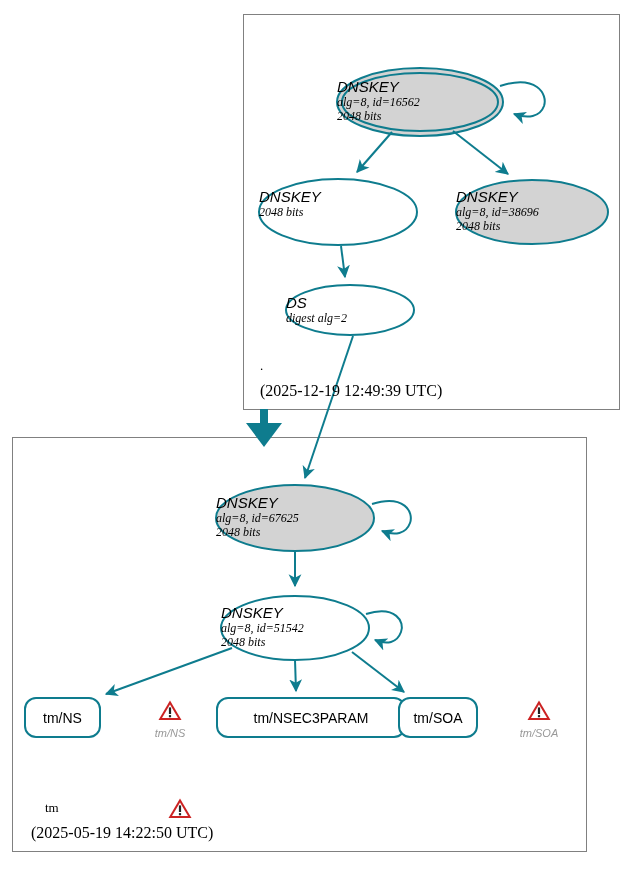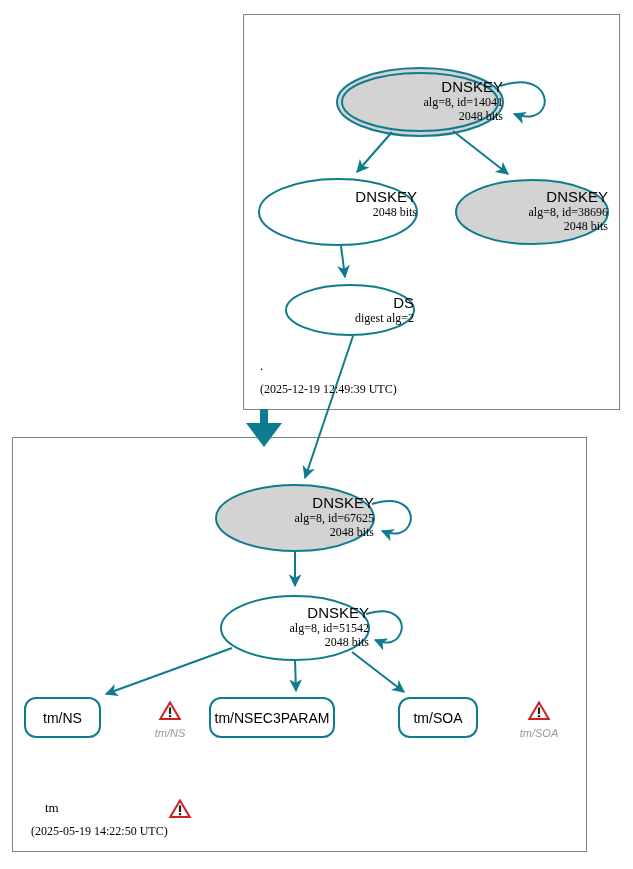--- a/index.html
+++ b/index.html
@@ -31,30 +31,31 @@
   .zone-label {
     position: absolute;
     font-family: "Liberation Serif", serif;
     font-size: 13px;
     color: #000000;
     white-space: nowrap;
   }
   .zone-stamp {
     position: absolute;
     font-family: "Liberation Serif", serif;
-    font-size: 12px;
+    font-size: 16px;
     color: #000000;
     white-space: nowrap;
   }
   .node-text {
     position: absolute;
-    text-align: right;
+    text-align: left;
     color: #000000;
     pointer-events: none;
     white-space: nowrap;
+    font-style: italic;
   }
   .node-title {
     font-family: "Liberation Sans", sans-serif;
     font-size: 15px;
     line-height: 17px;
   }
   .node-sub {
     font-family: "Liberation Serif", serif;
     font-size: 12px;
     line-height: 14px;
@@ -129,21 +130,21 @@
     <path d="M295,551 L295,586" fill="none" stroke="#0e7c8e" stroke-width="2" marker-end="url(#ah)"></path>
     <path d="M366,614 C396,605 405,622 401,632 C397,643 387,645 375,640" fill="none" stroke="#0e7c8e" stroke-width="2" marker-end="url(#ah)"></path>
 
     <path d="M232,648 L106,694" fill="none" stroke="#0e7c8e" stroke-width="2" marker-end="url(#ah)"></path>
     <path d="M295,660 L296,691" fill="none" stroke="#0e7c8e" stroke-width="2" marker-end="url(#ah)"></path>
     <path d="M352,652 L404,692" fill="none" stroke="#0e7c8e" stroke-width="2" marker-end="url(#ah)"></path>
   </svg>
 
   <div class="node-text" style="left:337px; top:78px; width:166px;">
     <div class="node-title">DNSKEY</div>
-    <div class="node-sub">alg=8, id=14041</div>
+    <div class="node-sub">alg=8, id=16562</div>
     <div class="node-sub">2048 bits</div>
   </div>
 
   <div class="node-text" style="left:259px; top:188px; width:158px;">
     <div class="node-title">DNSKEY</div>
     <div class="node-sub">2048 bits</div>
   </div>
 
   <div class="node-text" style="left:456px; top:188px; width:152px;">
     <div class="node-title">DNSKEY</div>
@@ -164,21 +165,21 @@
 
   <div class="node-text" style="left:221px; top:604px; width:148px;">
     <div class="node-title">DNSKEY</div>
     <div class="node-sub">alg=8, id=51542</div>
     <div class="node-sub">2048 bits</div>
   </div>
 
   <div class="rrset-box" style="left:24px; top:697px; width:77px; height:41px;">
     <span class="rrset-label">tm/NS</span>
   </div>
-  <div class="rrset-box" style="left:209px; top:697px; width:126px; height:41px;">
+  <div class="rrset-box" style="left:216px; top:697px; width:190px; height:41px;">
     <span class="rrset-label">tm/NSEC3PARAM</span>
   </div>
   <div class="rrset-box" style="left:398px; top:697px; width:80px; height:41px;">
     <span class="rrset-label">tm/SOA</span>
   </div>
 
   <div class="warn" style="left:141px; top:699px; width:58px;">
     <svg width="26" height="23" viewBox="0 0 26 23">
       <path d="M13,1.5 L24.5,21 L1.5,21 Z" fill="#cc2222"></path>
       <path d="M13,5.5 L21,19 L5,19 Z" fill="#ffffff"></path>

